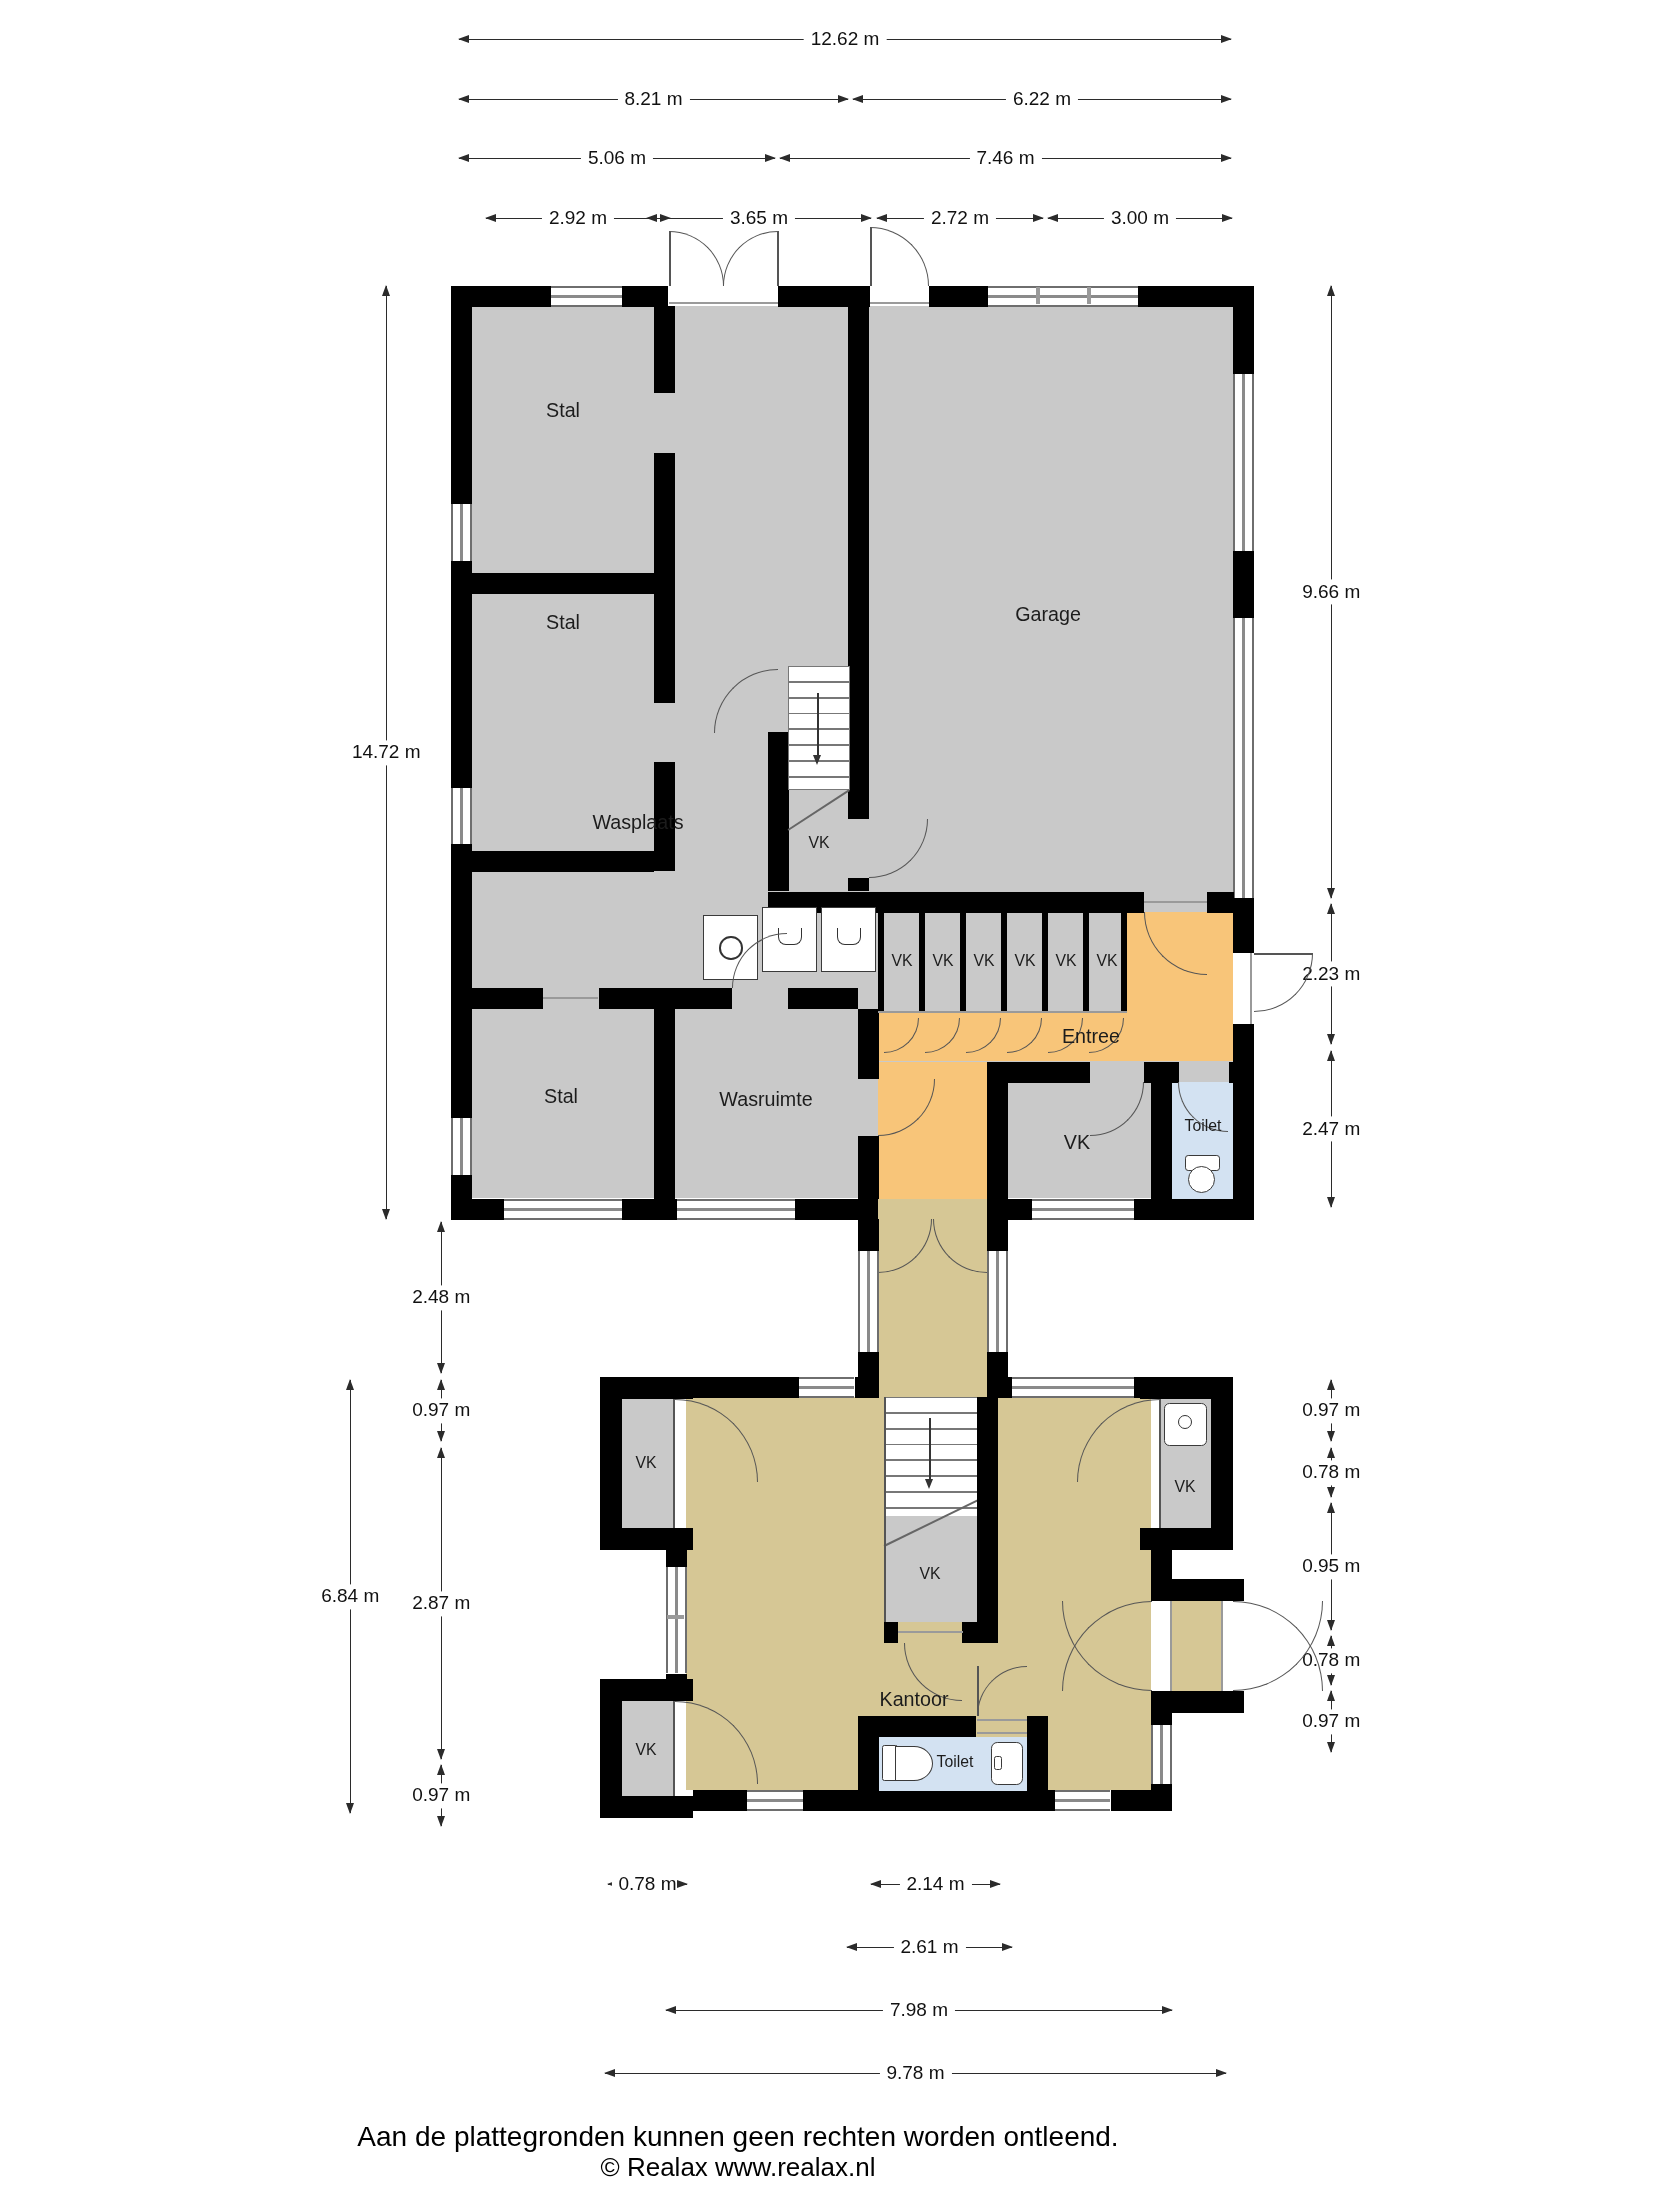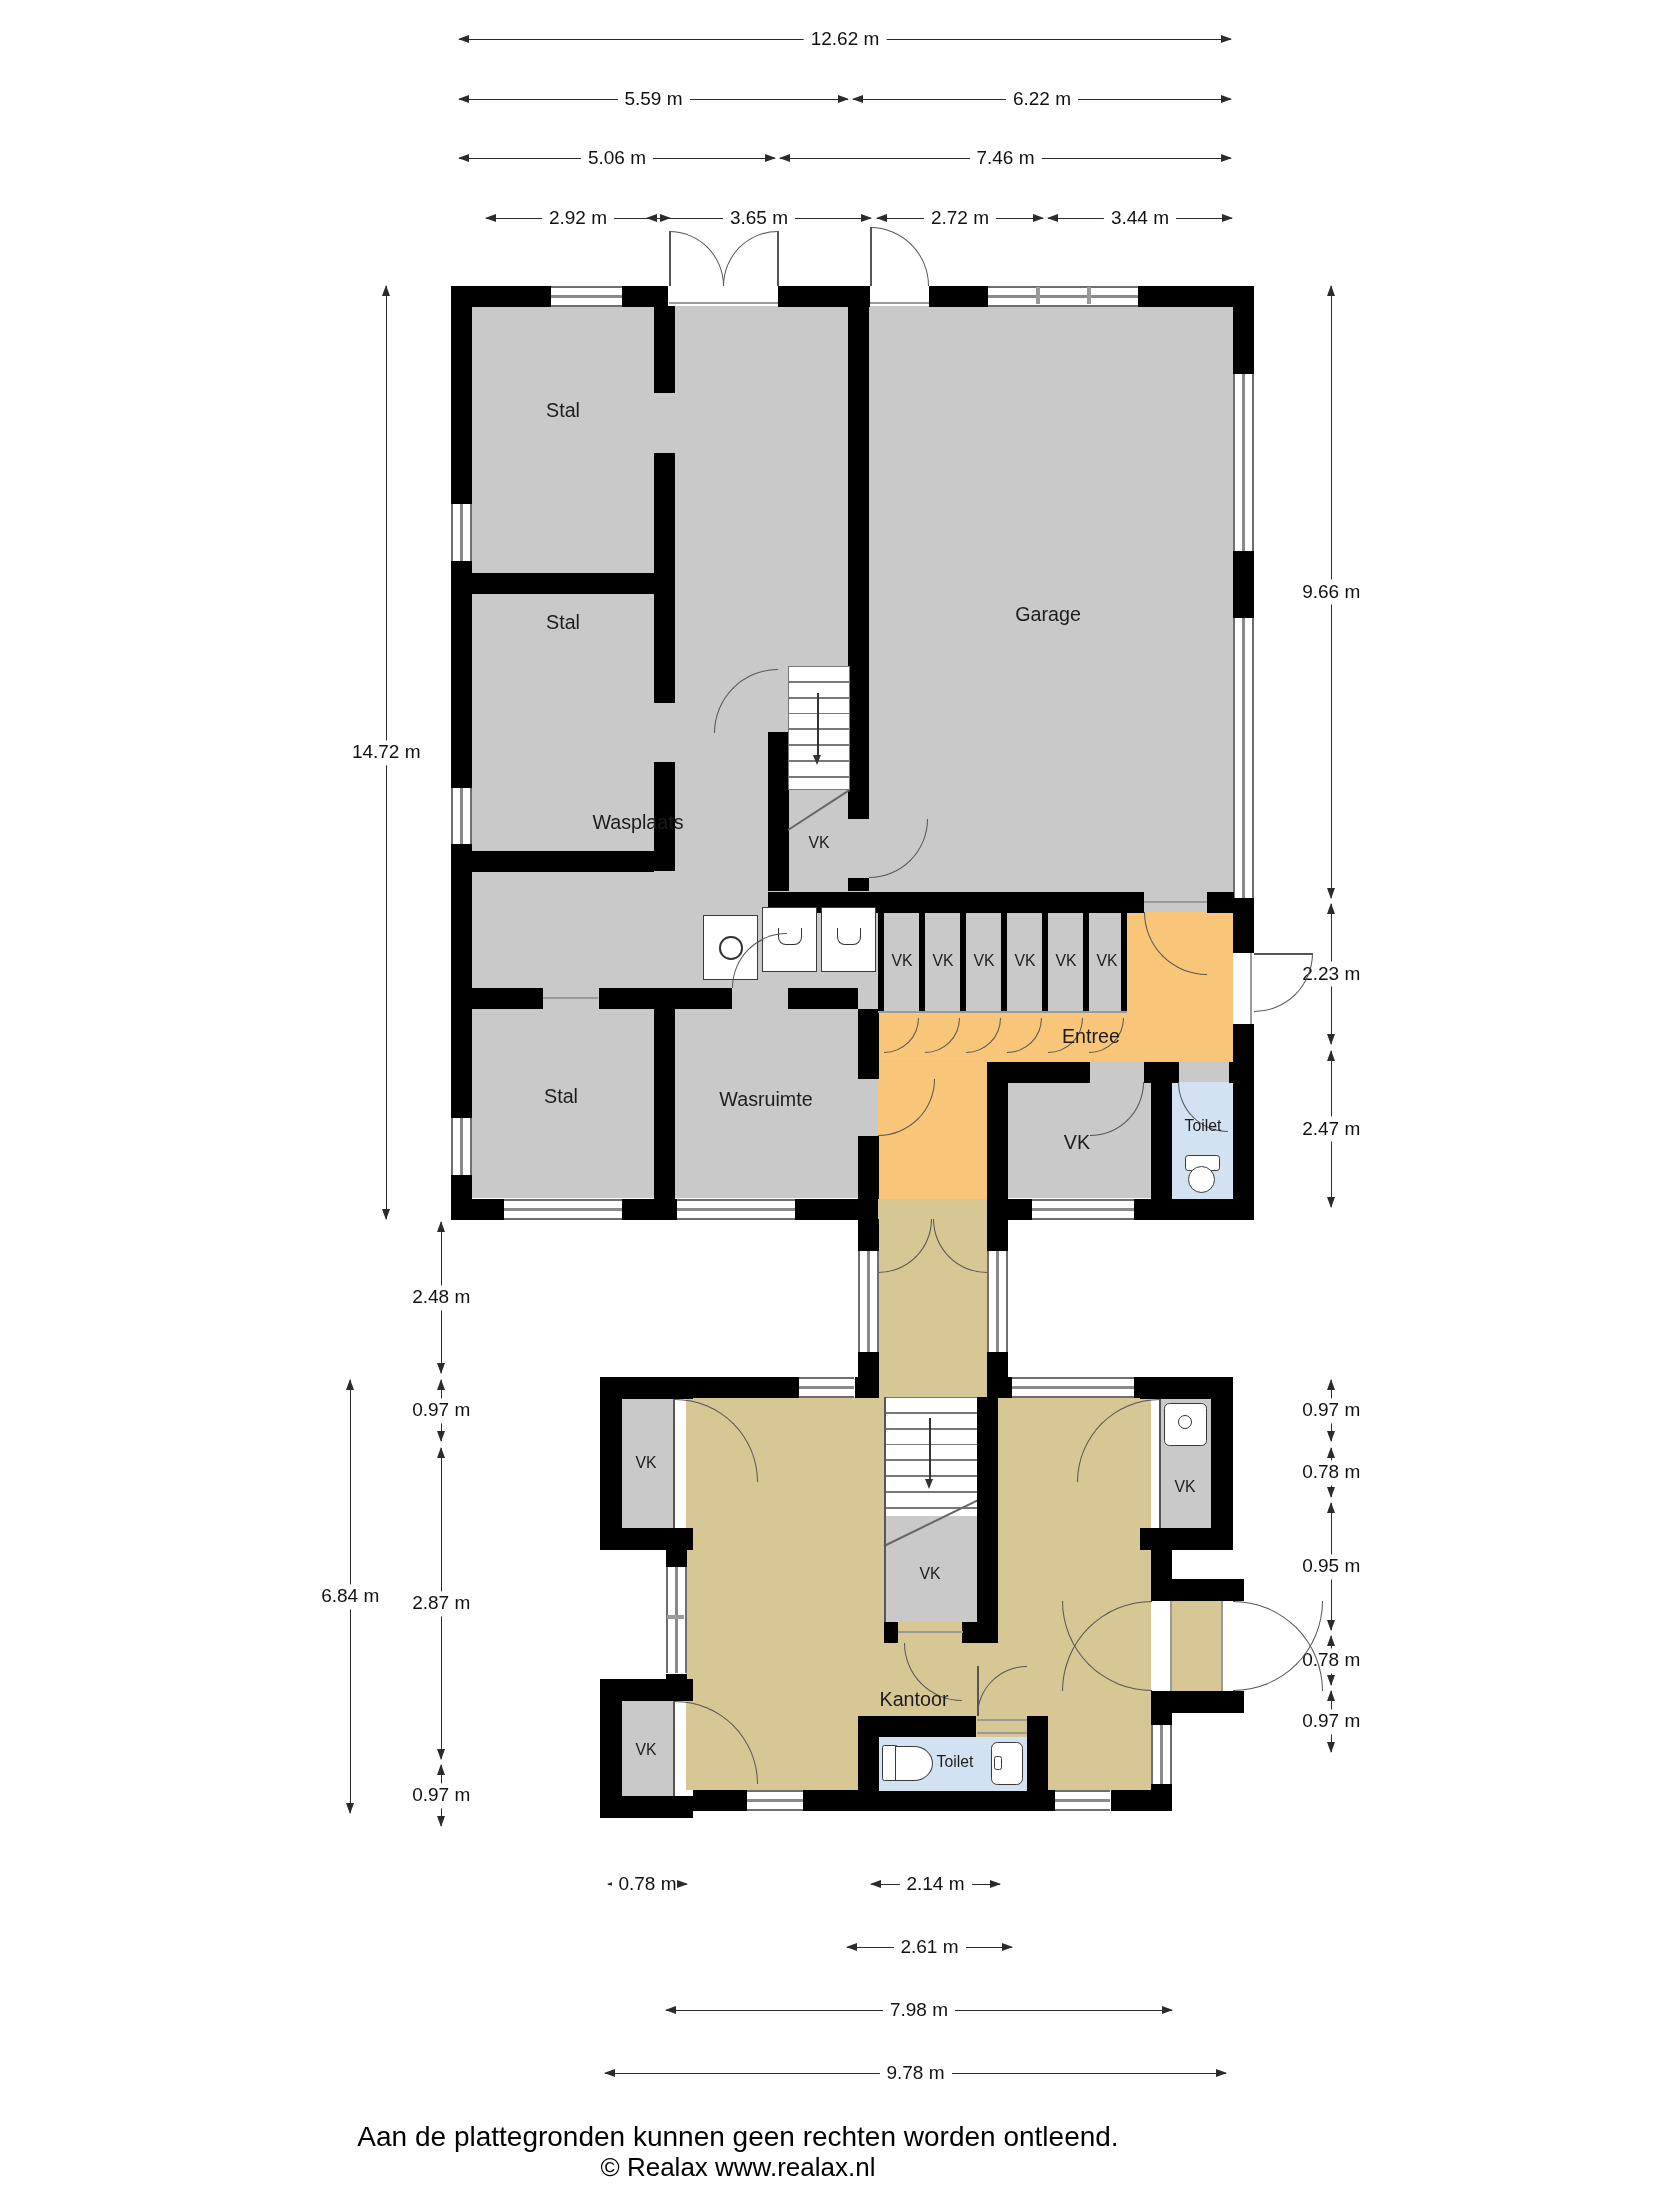--- a/index.html
+++ b/index.html
@@ -43,42 +43,42 @@
 </style>
 </head>
 <body>
 
 <div class="page">
 
   <div class="dimh" style="left:459px;top:39px;width:772px">
       <span class="dlbl">12.62 m</span>
     </div>
   <div class="dimh" style="left:459px;top:99px;width:389px">
-      <span class="dlbl">5.59 m</span>
+      <span class="dlbl">8.21 m</span>
     </div>
   <div class="dimh" style="left:853px;top:99px;width:378px">
       <span class="dlbl">6.22 m</span>
     </div>
   <div class="dimh" style="left:459px;top:158px;width:316px">
       <span class="dlbl">5.06 m</span>
     </div>
   <div class="dimh" style="left:780px;top:158px;width:451px">
       <span class="dlbl">7.46 m</span>
     </div>
   <div class="dimh" style="left:486px;top:218px;width:184px">
       <span class="dlbl">2.92 m</span>
     </div>
   <div class="dimh" style="left:647px;top:218px;width:224px">
       <span class="dlbl">3.65 m</span>
     </div>
   <div class="dimh" style="left:877px;top:218px;width:166px">
       <span class="dlbl">2.72 m</span>
     </div>
   <div class="dimh" style="left:1048px;top:218px;width:184px">
-      <span class="dlbl">3.44 m</span>
+      <span class="dlbl">3.00 m</span>
     </div>
 
   <div class="dimv" style="left:386px;top:286px;height:933px">
       <span class="dlbv">14.72 m</span>
     </div>
   <div class="dimv" style="left:441px;top:1222px;height:151px">
       <span class="dlbv">2.48 m</span>
     </div>
   <div class="dimv" style="left:441px;top:1380px;height:61px">
       <span class="dlbv">0.97 m</span>

